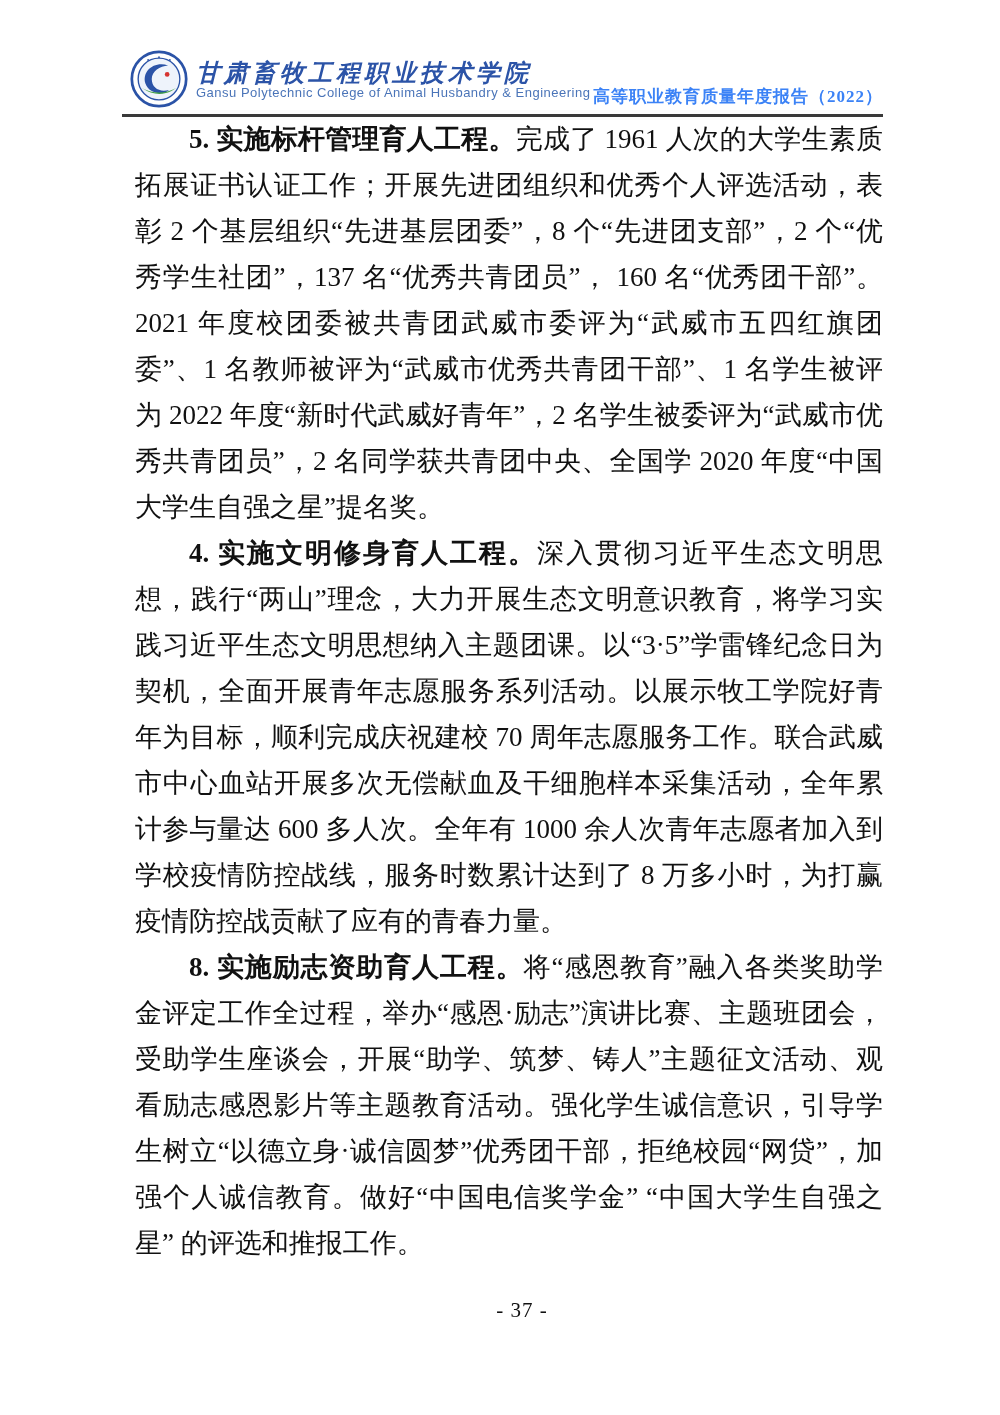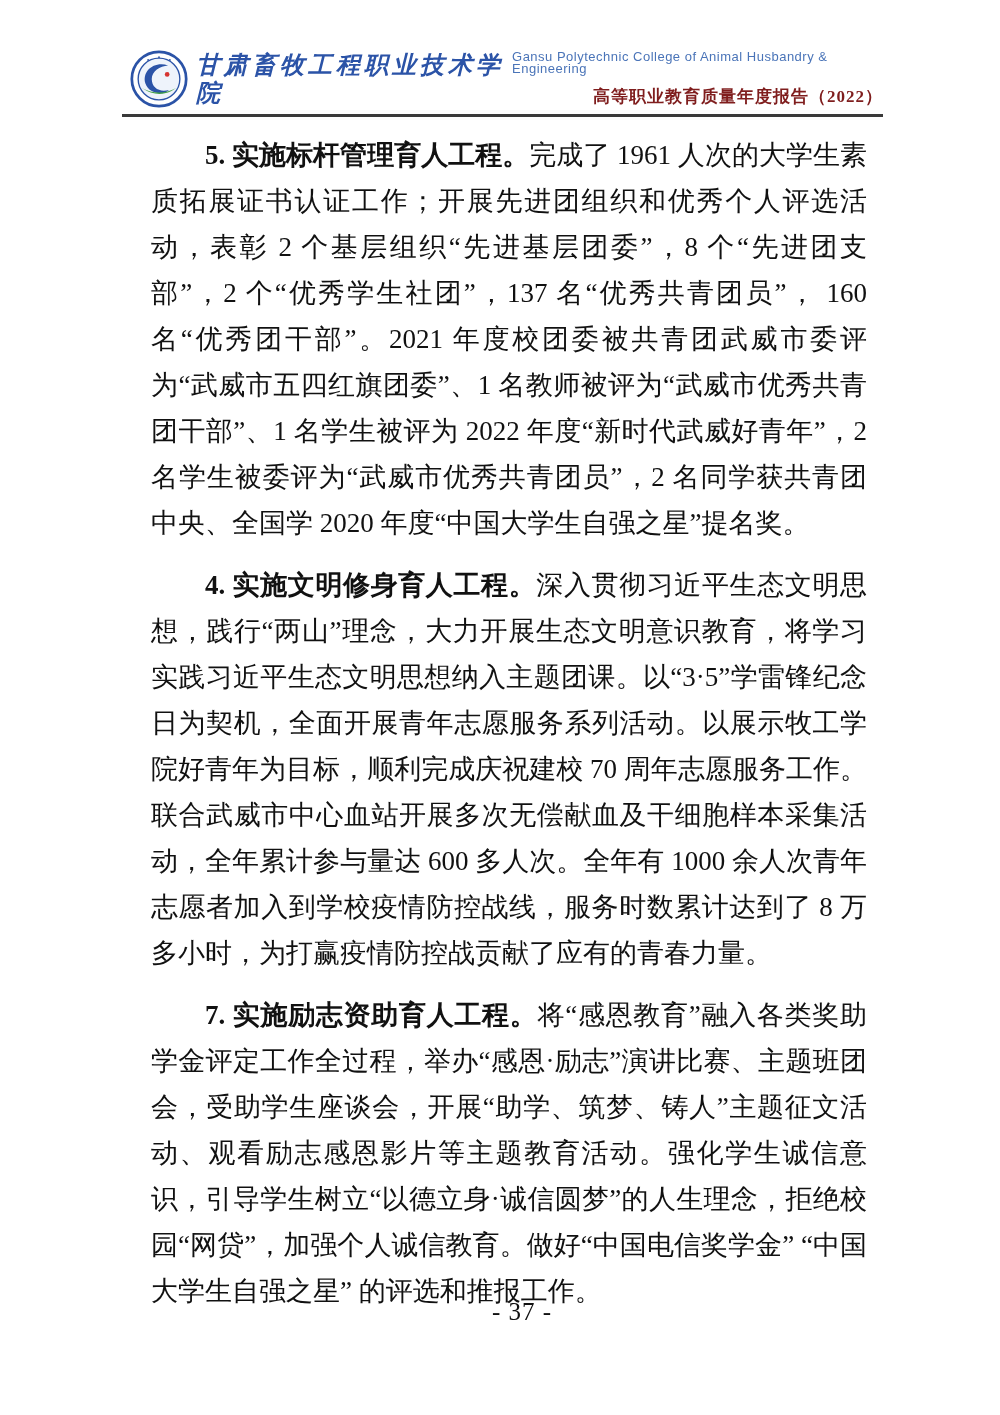--- a/index.html
+++ b/index.html
@@ -13,47 +13,47 @@
     overflow:hidden;
     box-sizing:border-box;
   }
   
   .header{
     position:absolute;left:122px;top:48px;width:761px;height:66px;
     border-bottom:3px solid #3a3a3a;
   }
   .logo-block{position:absolute;left:8px;top:2px;display:flex;align-items:center;}
   .logo-badge{width:58px;height:58px;flex:0 0 auto;}
-  .logo-names{margin-left:8px;display:flex;flex-direction:row;justify-content:center;}
+  .logo-names{margin-left:8px;display:flex;flex-direction:column;justify-content:center;}
   .college-zh{
     font-size:24px;font-weight:bold;letter-spacing:4px;
     color:#2b53a7;line-height:28px;
     font-family:"Liberation Serif","DejaVu Serif",serif;
     font-style:italic;
   }
   .college-en{
     font-size:13px;color:#4a74b8;letter-spacing:0.5px;line-height:12px;
     font-family:"Liberation Sans","DejaVu Sans",sans-serif;
   }
   .report-title{
     position:absolute;right:0;bottom:6px;
-    font-size:17px;font-weight:bold;color:#7f1d1d;letter-spacing:1px;margin-top:8px;
+    font-size:17px;font-weight:bold;color:#3b82f6;letter-spacing:1px;margin-top:8px;
   }
   
   .content{
     position:absolute;left:135px;top:116px;width:748px;
     font-size:27px;line-height:46px;
     text-align:justify;
   }
-  .content p{margin:16px;text-indent:54px;}
+  .content p{margin:0;text-indent:54px;}
   .para-heading{font-weight:bold;}
   
   .footer{
     position:absolute;left:0;right:0;top:1298px;
-    text-align:center;font-size:25px;color:#111;letter-spacing:1px;padding-left:44px;
+    text-align:center;font-size:21px;color:#111;letter-spacing:1px;padding-left:44px;
   }
 </style>
 </head>
 <body>
 
 <div class="page">
 
   <div class="header">
     <div class="logo-block">
       <svg class="logo-badge" viewBox="0 0 64 64" xmlns="http://www.w3.org/2000/svg">
@@ -70,18 +70,18 @@
         <div class="college-zh">甘肃畜牧工程职业技术学院</div>
         <div class="college-en">Gansu Polytechnic College of Animal Husbandry &amp; Engineering</div>
       </div>
     </div>
     <div class="report-title">高等职业教育质量年度报告（2022）</div>
   </div>
 
   <div class="content">
     <p><span class="para-heading">5. 实施标杆管理育人工程。</span><span>完成了 1961 人次的大学生素质拓展证书认证工作；开展先进团组织和优秀个人评选活动，表彰 2 个基层组织“先进基层团委”，8 个“先进团支部”，2 个“优秀学生社团”，137 名“优秀共青团员”， 160 名“优秀团干部”。2021 年度校团委被共青团武威市委评为“武威市五四红旗团委”、1 名教师被评为“武威市优秀共青团干部”、1 名学生被评为 2022 年度“新时代武威好青年”，2 名学生被委评为“武威市优秀共青团员”，2 名同学获共青团中央、全国学 2020 年度“中国大学生自强之星”提名奖。</span></p>
     <p><span class="para-heading">4. 实施文明修身育人工程。</span><span>深入贯彻习近平生态文明思想，践行“两山”理念，大力开展生态文明意识教育，将学习实践习近平生态文明思想纳入主题团课。以“3·5”学雷锋纪念日为契机，全面开展青年志愿服务系列活动。以展示牧工学院好青年为目标，顺利完成庆祝建校 70 周年志愿服务工作。联合武威市中心血站开展多次无偿献血及干细胞样本采集活动，全年累计参与量达 600 多人次。全年有 1000 余人次青年志愿者加入到学校疫情防控战线，服务时数累计达到了 8 万多小时，为打赢疫情防控战贡献了应有的青春力量。</span></p>
-    <p><span class="para-heading">7. 实施励志资助育人工程。</span><span>将“感恩教育”融入各类奖助学金评定工作全过程，举办“感恩·励志”演讲比赛、主题班团会，受助学生座谈会，开展“助学、筑梦、铸人”主题征文活动、观看励志感恩影片等主题教育活动。强化学生诚信意识，引导学生树立“以德立身·诚信圆梦”的人生理念，拒绝校园“网贷”，加强个人诚信教育。做好“中国电信奖学金” “中国大学生自强之星”  的评选和推报工作。</span></p>
+    <p><span class="para-heading">8. 实施励志资助育人工程。</span><span>将“感恩教育”融入各类奖助学金评定工作全过程，举办“感恩·励志”演讲比赛、主题班团会，受助学生座谈会，开展“助学、筑梦、铸人”主题征文活动、观看励志感恩影片等主题教育活动。强化学生诚信意识，引导学生树立“以德立身·诚信圆梦”优秀团干部，拒绝校园“网贷”，加强个人诚信教育。做好“中国电信奖学金” “中国大学生自强之星”  的评选和推报工作。</span></p>
   </div>
 
   <div class="footer">- 37 -</div>
 
 </div>
 
 </body></html>

